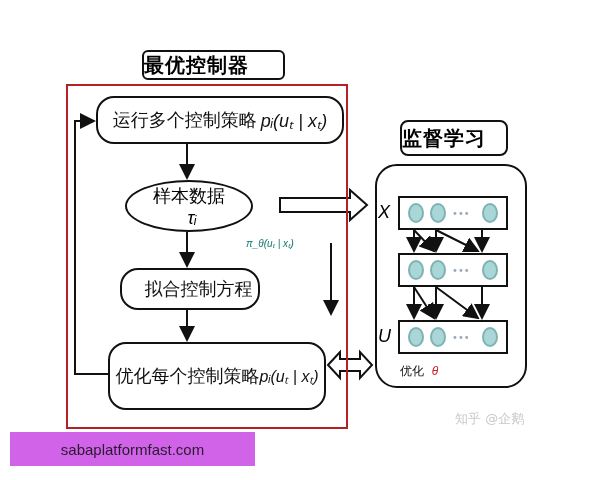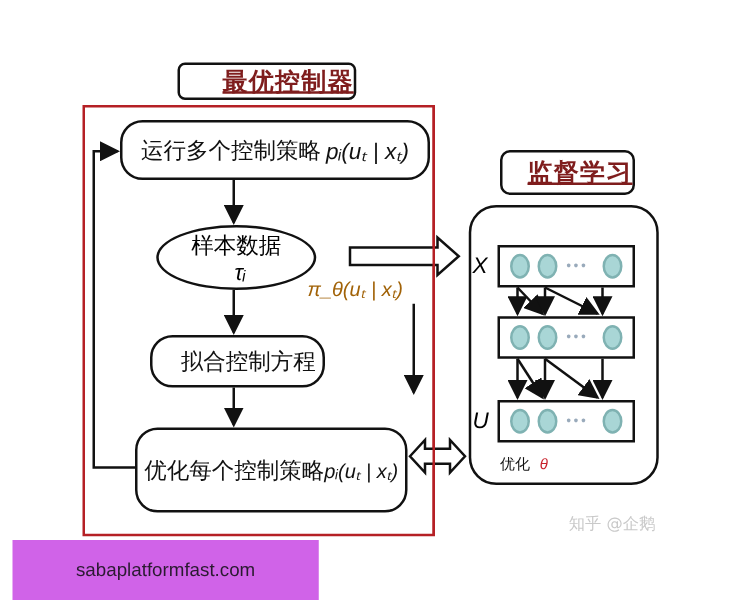--- a/index.html
+++ b/index.html
@@ -3,22 +3,22 @@
   <meta charset="utf-8">
   <style>
     html, body { margin: 0; padding: 0; }
     body {
       width: 600px; height: 480px; background: #ffffff; position: relative; overflow: hidden;
       font-family: "DejaVu Sans", sans-serif;
     }
     .abs { position: absolute; }
     .title-box {
       border: 2px solid #111; border-radius: 6px; background: #fff;
-      color: #7f1d1d; font-weight: bold; font-size: 20px; text-align: right;
-      box-sizing: border-box; letter-spacing: 1px; text-decoration: underline;
+      color: #000000; font-weight: bold; font-size: 20px; text-align: left;
+      box-sizing: border-box; letter-spacing: 1px;
     }
     .red-frame { border: 2px solid #b52025; box-sizing: border-box; }
     .node {
       border: 2px solid #111; border-radius: 18px; background: #fff; box-sizing: border-box;
       font-size: 18px; color: #111; display: flex; align-items: center; justify-content: center;
       white-space: nowrap;
     }
     .math { font-family: Liberation Sans, sans-serif; font-style: italic; }
     .ellipse {
       border: 2px solid #111; border-radius: 50%; background: #fff; box-sizing: border-box;
@@ -52,21 +52,21 @@
 
 <div class="abs node" style="left:120px; top:268px; width:140px; height:42px;padding-left:17px;">
   <span>拟合控制方程</span>
 </div>
 
 <div class="abs node" style="left:108px; top:342px; width:218px; height:68px; flex-direction:row;align-items:center;">
   <span>优化每个控制策略</span>
   <span class="math" style="font-size:16px;">pᵢ(uₜ | xₜ)</span>
 </div>
 
-<div class="abs math" style="left:246px; top:220px; font-size:16px; color:#a16207;">π_θ(uₜ | xₜ)</div>
+<div class="abs math" style="left:246px; top:236px; font-size:10px; color:#0f766e;">π_θ(uₜ | xₜ)</div>
 
 <div class="abs title-box" style="left:400px; top:120px; width:108px; height:36px; line-height:32px; border-radius:8px;">监督学习</div>
 
 <div class="abs sl-box" style="left:375px; top:164px; width:152px; height:224px;"></div>
 
 <div class="abs layer" style="left:398px; top:196px; width:110px; height:34px; padding-left:8px; gap:6px;">
   <div class="neuron"></div>
   <div class="neuron"></div>
   <span style="color:#9ab;font-size:10px;">•••</span>
   <div class="neuron" style="margin-left:6px;"></div>
@@ -122,15 +122,15 @@
     <line x1="414" y1="287" x2="414" y2="318" marker-end="url(#ah)"></line>
     <line x1="414" y1="287" x2="434" y2="318" marker-end="url(#ah)"></line>
     <line x1="436" y1="287" x2="436" y2="318" marker-end="url(#ah)"></line>
     <line x1="436" y1="287" x2="478" y2="318" marker-end="url(#ah)"></line>
     <line x1="482" y1="287" x2="482" y2="318" marker-end="url(#ah)"></line>
   </g>
 </svg>
 
 <div class="abs watermark" style="left:455px; top:410px;">知乎 @企鹅</div>
 
-<div class="abs ad" style="left:10px; top:432px; width:245px; height:48px;">
+<div class="abs ad" style="left:10px; top:432px; width:245px; height:34px;">
   <span>sabaplatformfast.com</span>
 </div>
 
 </body></html>

